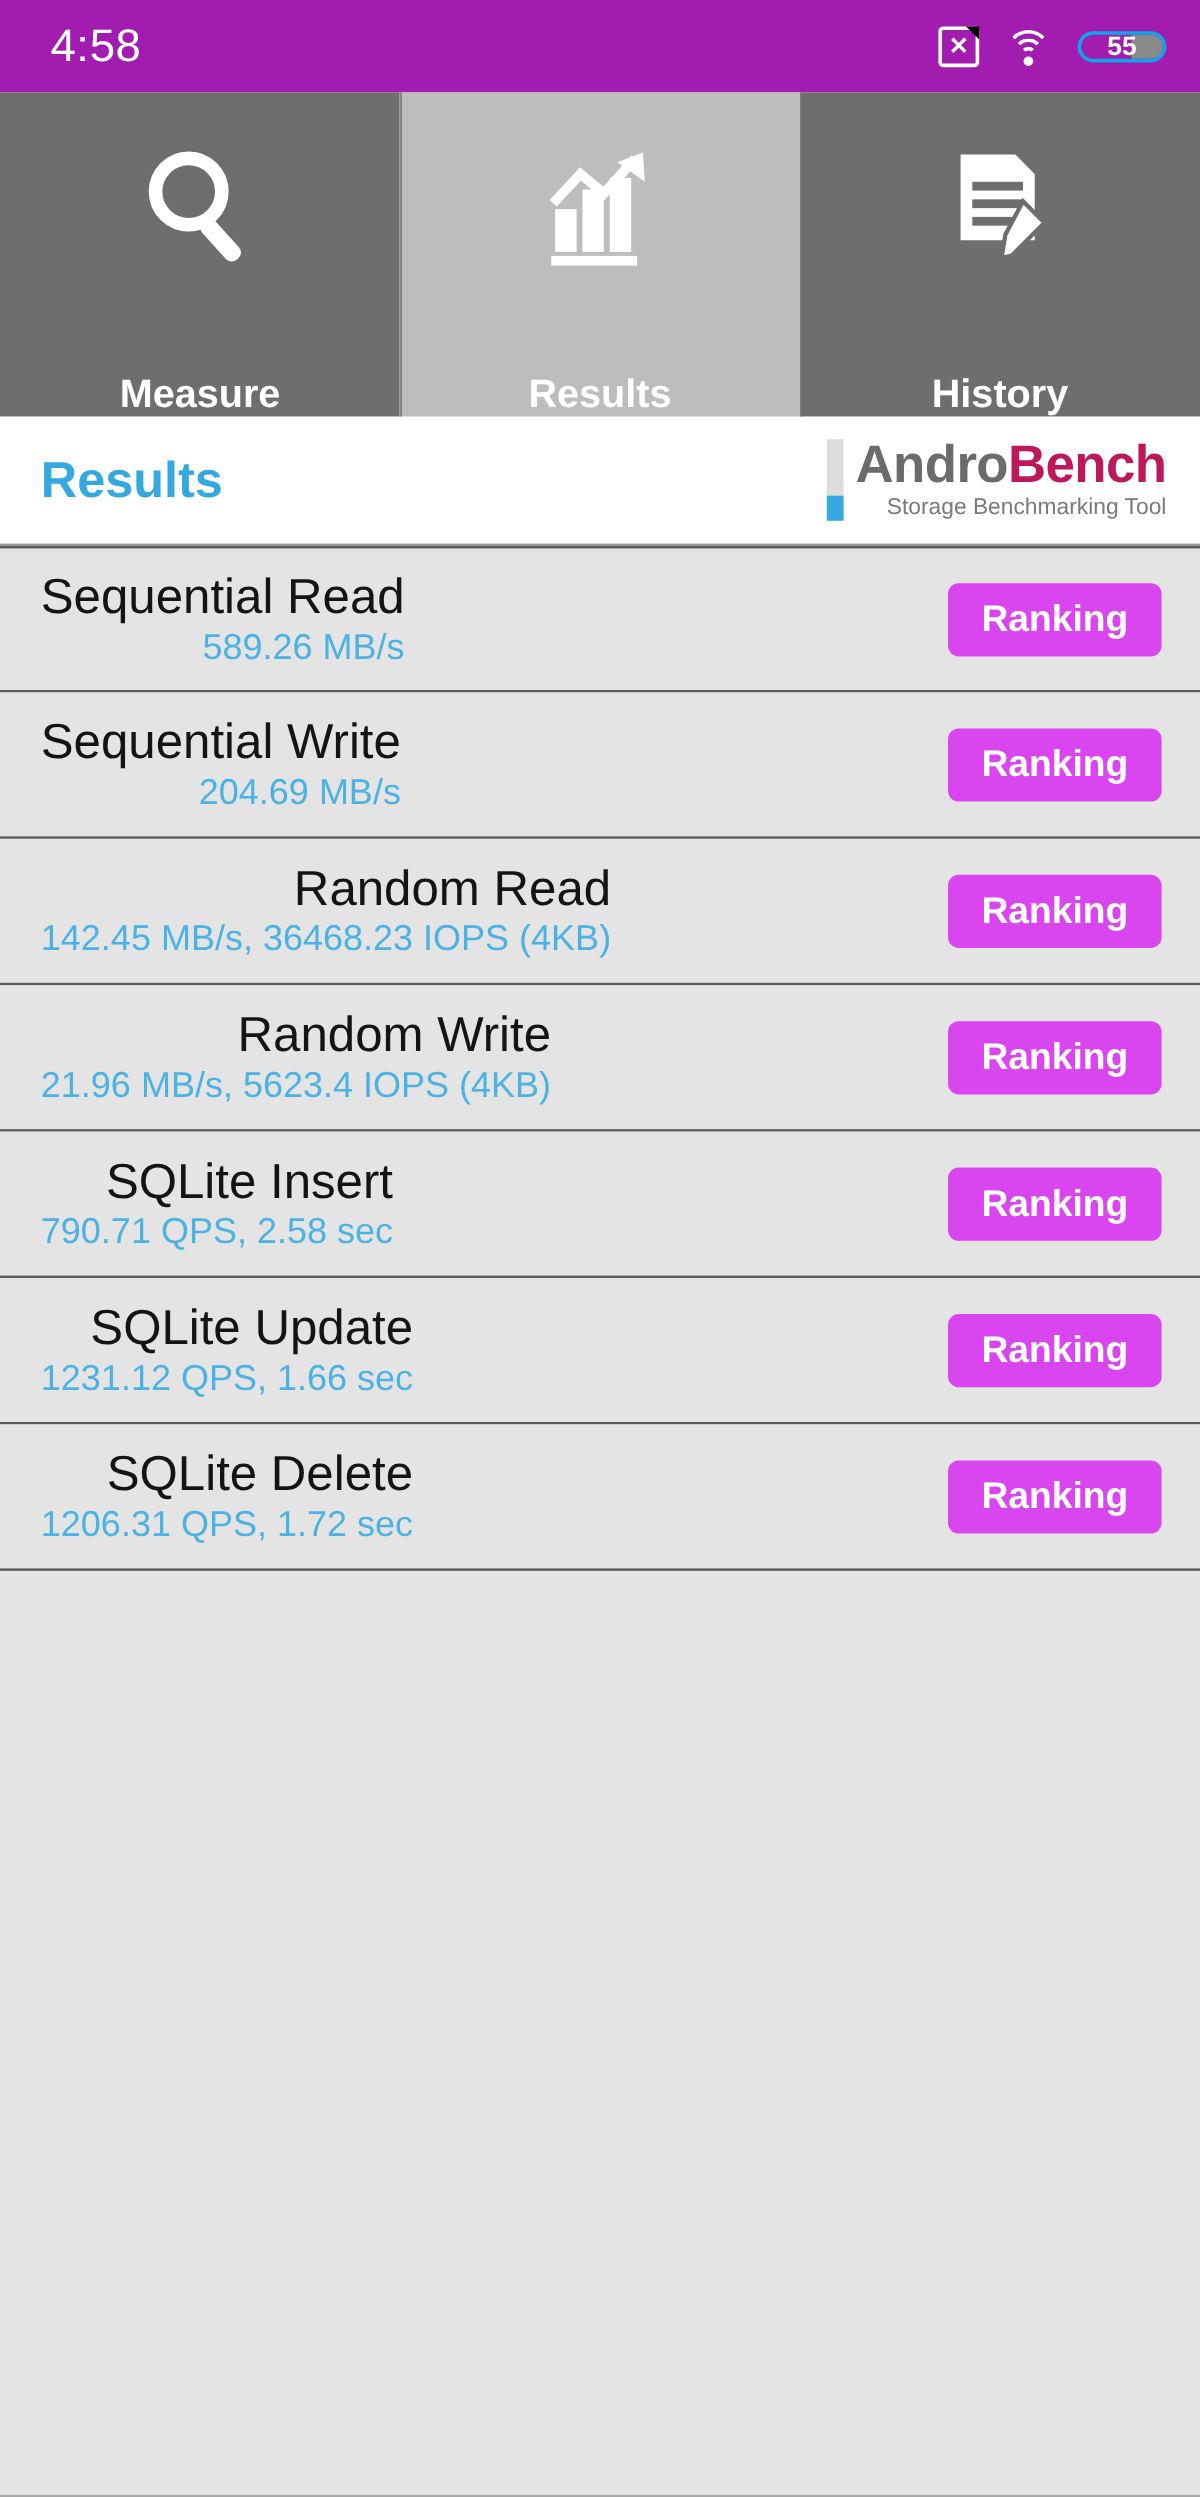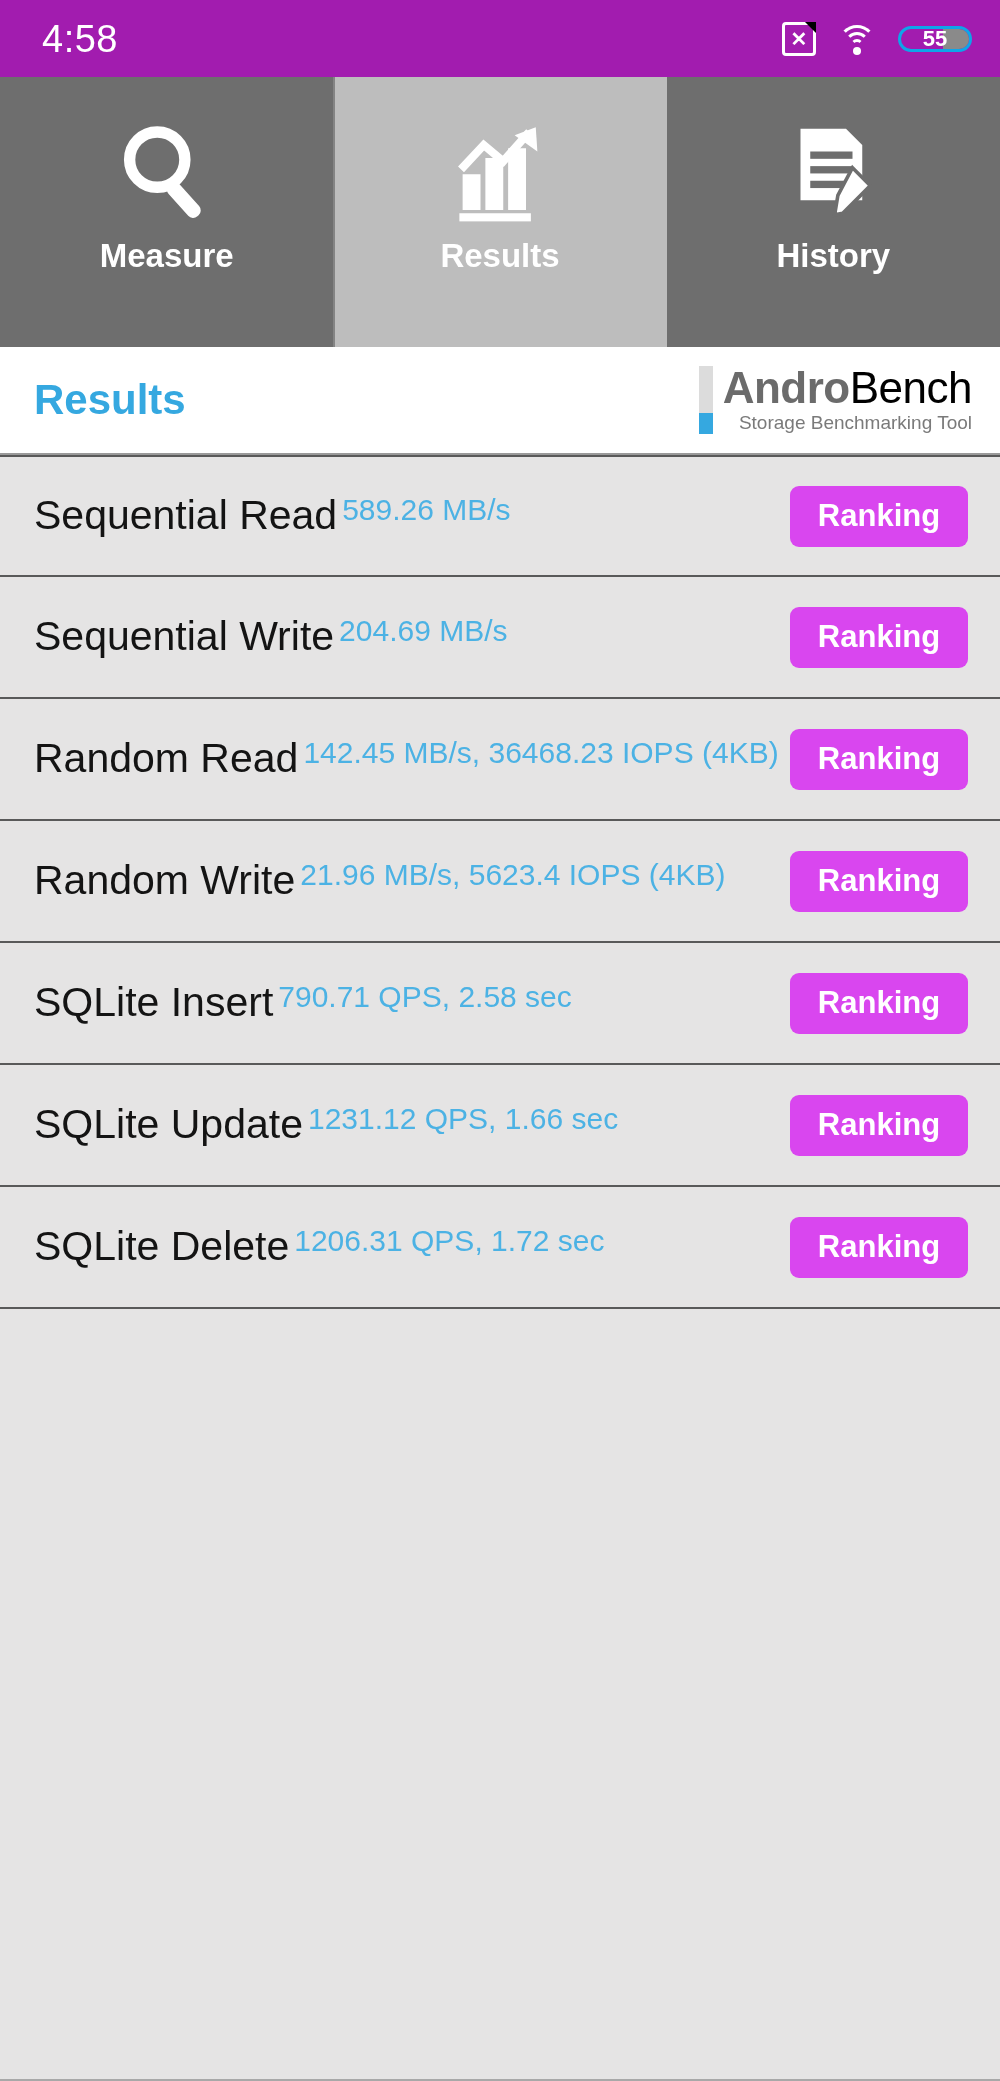--- a/index.html
+++ b/index.html
@@ -52,21 +52,21 @@
     position:relative; display:flex; align-items:center; justify-content:center;
     overflow:hidden;
   }
   .batt .fill { position:absolute; right:0; top:0; bottom:0; width:38%; background:#8a8a8a; }
   .batt .lvl { position:relative; font-size:22px; font-weight:700; color:#fff; line-height:1; }
 
   
   .tabbar { height:270px; display:flex; flex:none; }
   .tab {
     flex:1; background:#6e6e6e; color:#fff;
-    display:flex; flex-direction:column; align-items:center; justify-content:flex-start;
+    display:flex; flex-direction:column; align-items:center; justify-content:space-between;
     padding-top:34px; position:relative; cursor:pointer;
   }
   .tab + .tab::before {
     content:""; position:absolute; left:0; top:0; bottom:0; width:2px; background:#848484;
   }
   .tab.active { background:#bdbdbd; }
   .tab.active + .tab::before { background:#6e6e6e; }
   .tab-icon { height:120px; display:flex; align-items:center; justify-content:center; }
   .tab-label { margin-top:6px; font-size:33px; font-weight:700; }
 
@@ -78,33 +78,33 @@
     border-bottom:2px solid #9a9a9a;
   }
   .page-title { color:#35a8e0; font-size:42px; font-weight:700; }
   .logo { display:flex; align-items:stretch; gap:10px; }
   .logo-bar { width:14px; display:flex; flex-direction:column; }
   .logo-bar .top { flex:2.2; background:#dcdcdc; }
   .logo-bar .bot { flex:1; background:#35a8e0; }
   .logo-text { display:flex; flex-direction:column; justify-content:center; }
   .logo-main { font-size:44px; font-weight:700; line-height:1.02; letter-spacing:-.5px; }
   .logo-main .andro { color:#6b6b6b; }
-  .logo-main .bench { color:#000000; font-weight:400; }
+  .logo-main .bench { color:#be185d; font-weight:700; }
   .logo-sub { font-size:19px; color:#7a7a7a; text-align:right; margin-top:1px; }
 
   
   .list { flex:1 1 auto; background:#e5e4e4; border-bottom:2px solid #a8a8a8; }
   .row {
     height:122px; display:flex; align-items:center; justify-content:space-between;
     padding:0 32px 0 34px;
     border-bottom:2px solid #595959;
     background:#e5e4e4;
   }
   .row:first-child { border-top:2px solid #595959; }
-  .row-texts { display:flex; flex-direction:row; gap:5px;text-align:right; }
+  .row-texts { display:flex; flex-direction:column; gap:5px;text-align:right; }
   .row-name { font-size:41px; color:#141414; font-weight:400; line-height:1.05; }
   .row-value { font-size:30px; color:#4cb2e4; line-height:1.05; }
   .rank-btn {
     background:#d946ef; color:#fff; font-size:31px; font-weight:700;
     border:none; border-radius:9px; padding:14px 24px 16px; cursor:pointer;
     min-width:178px; text-align:center; line-height:1;
   }
   .filler { background:#e5e4e4; }
 </style>
 </head>

